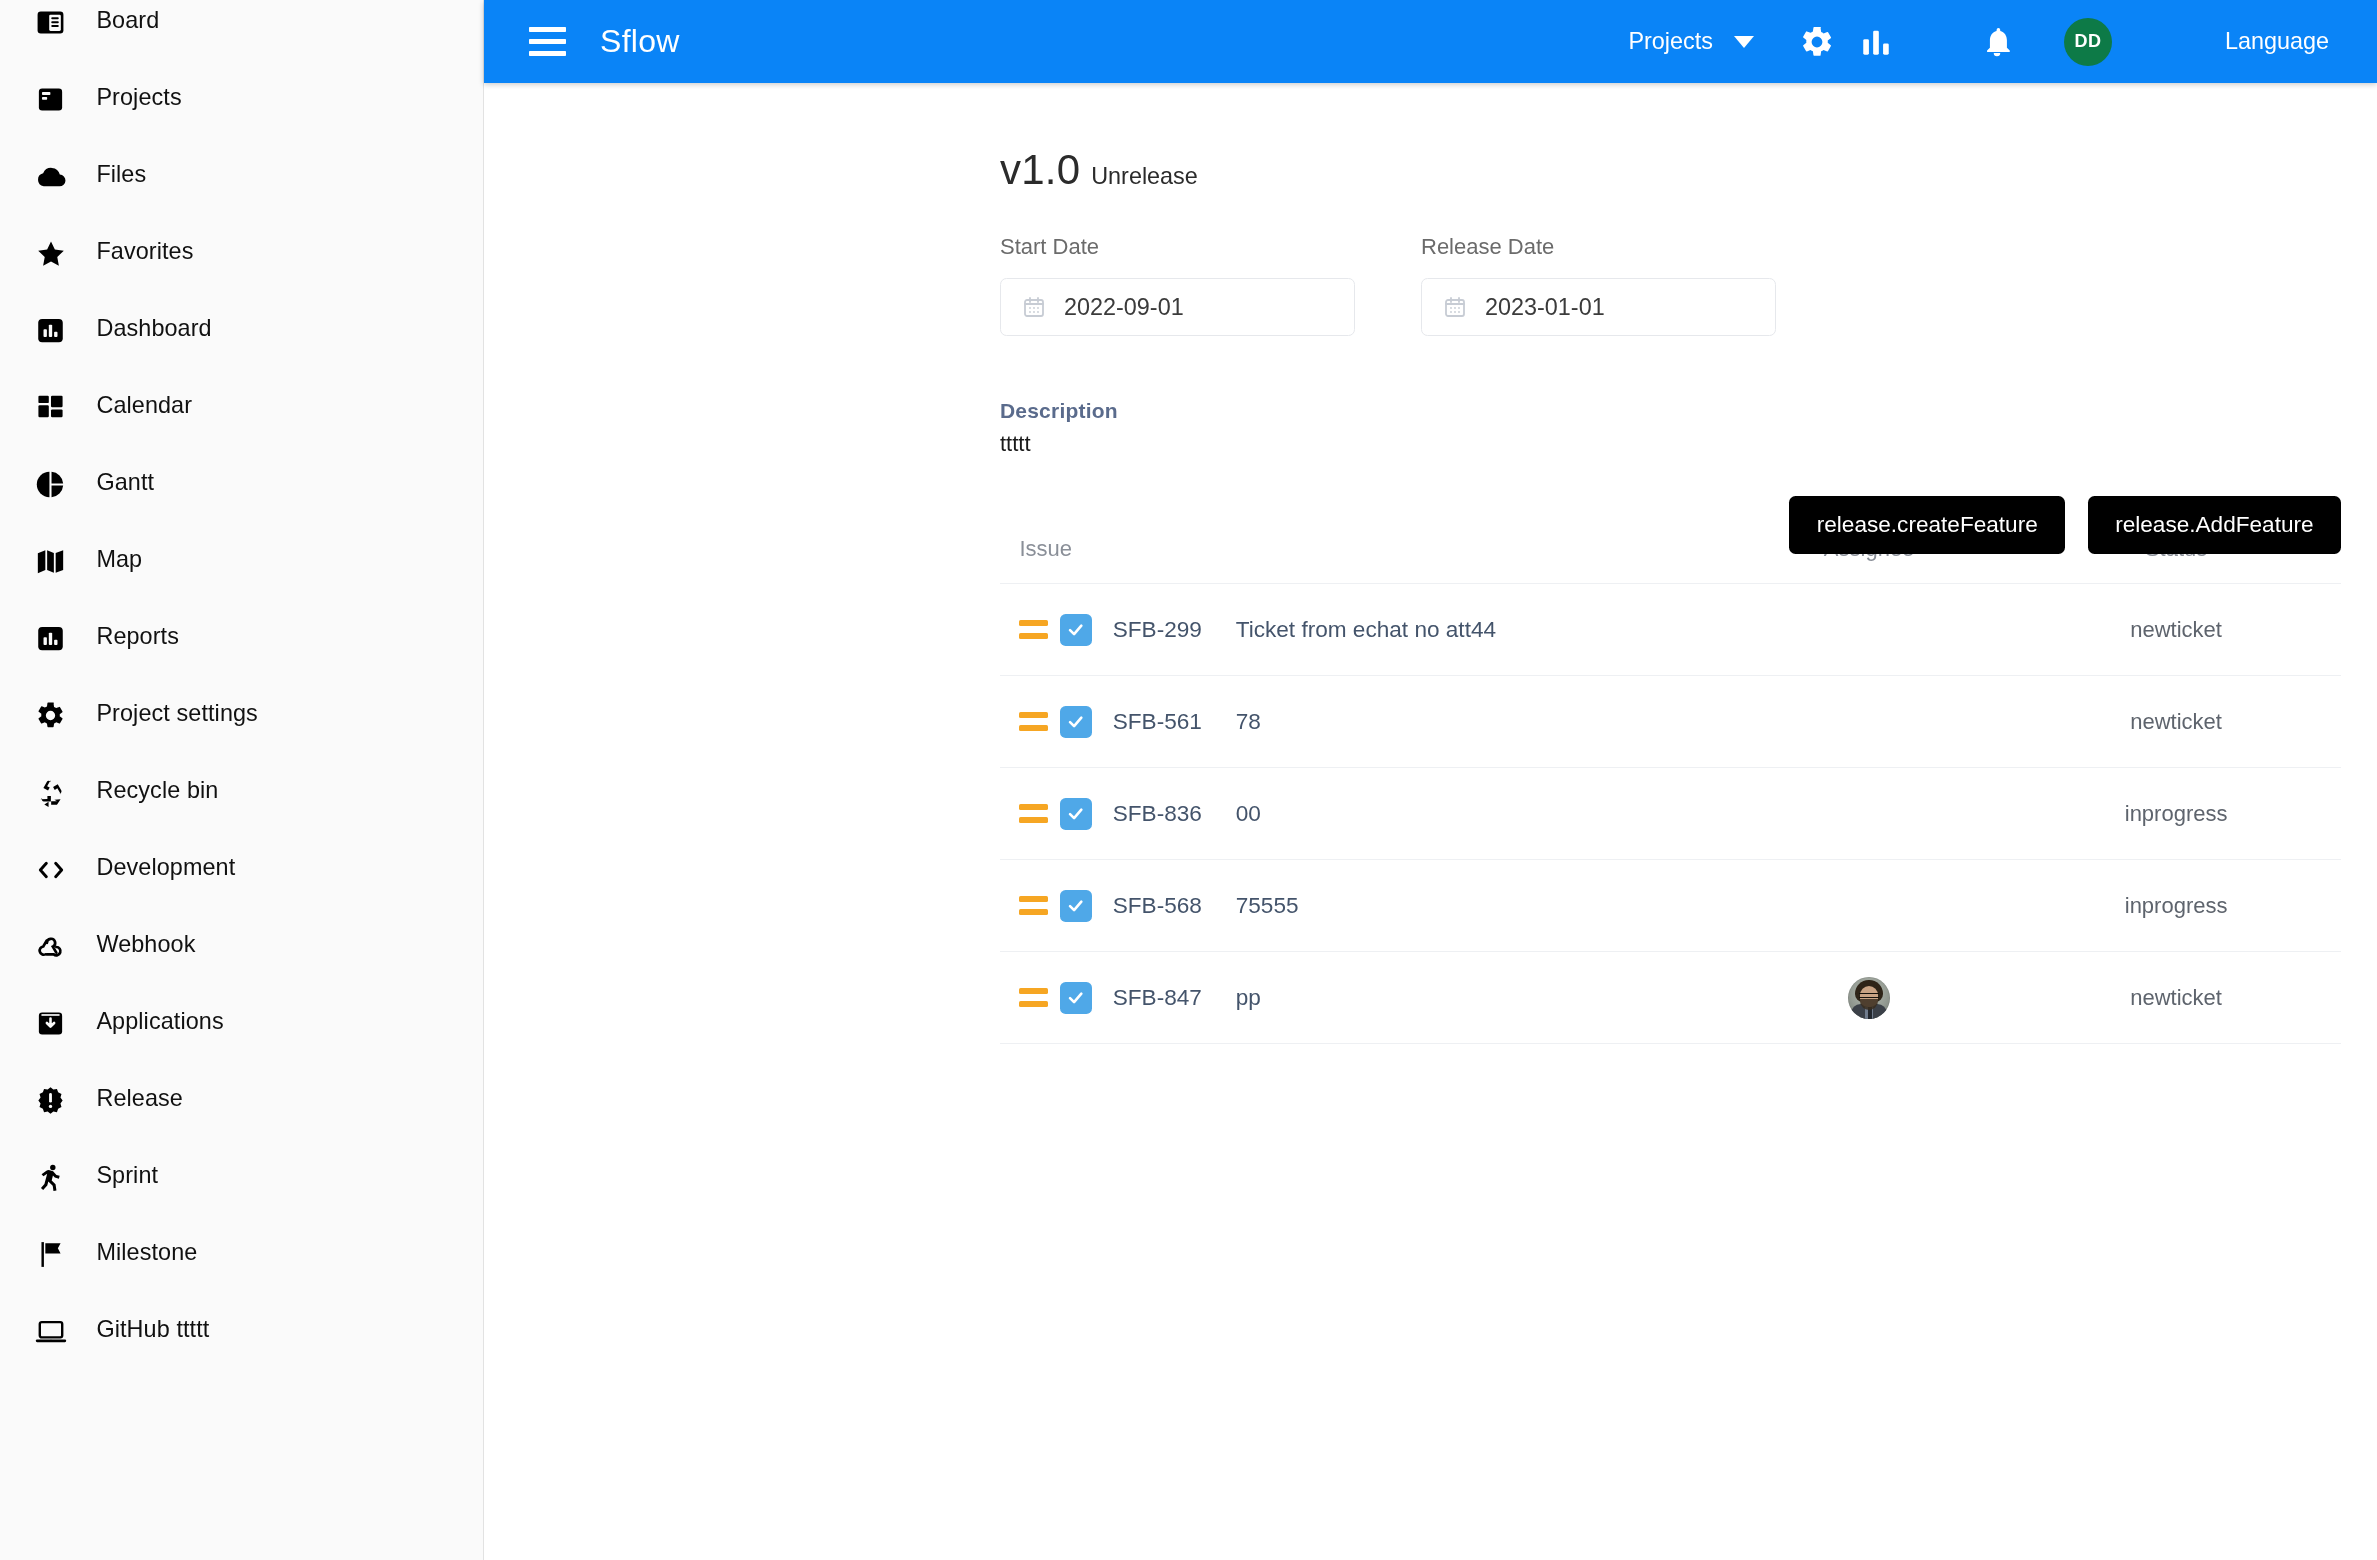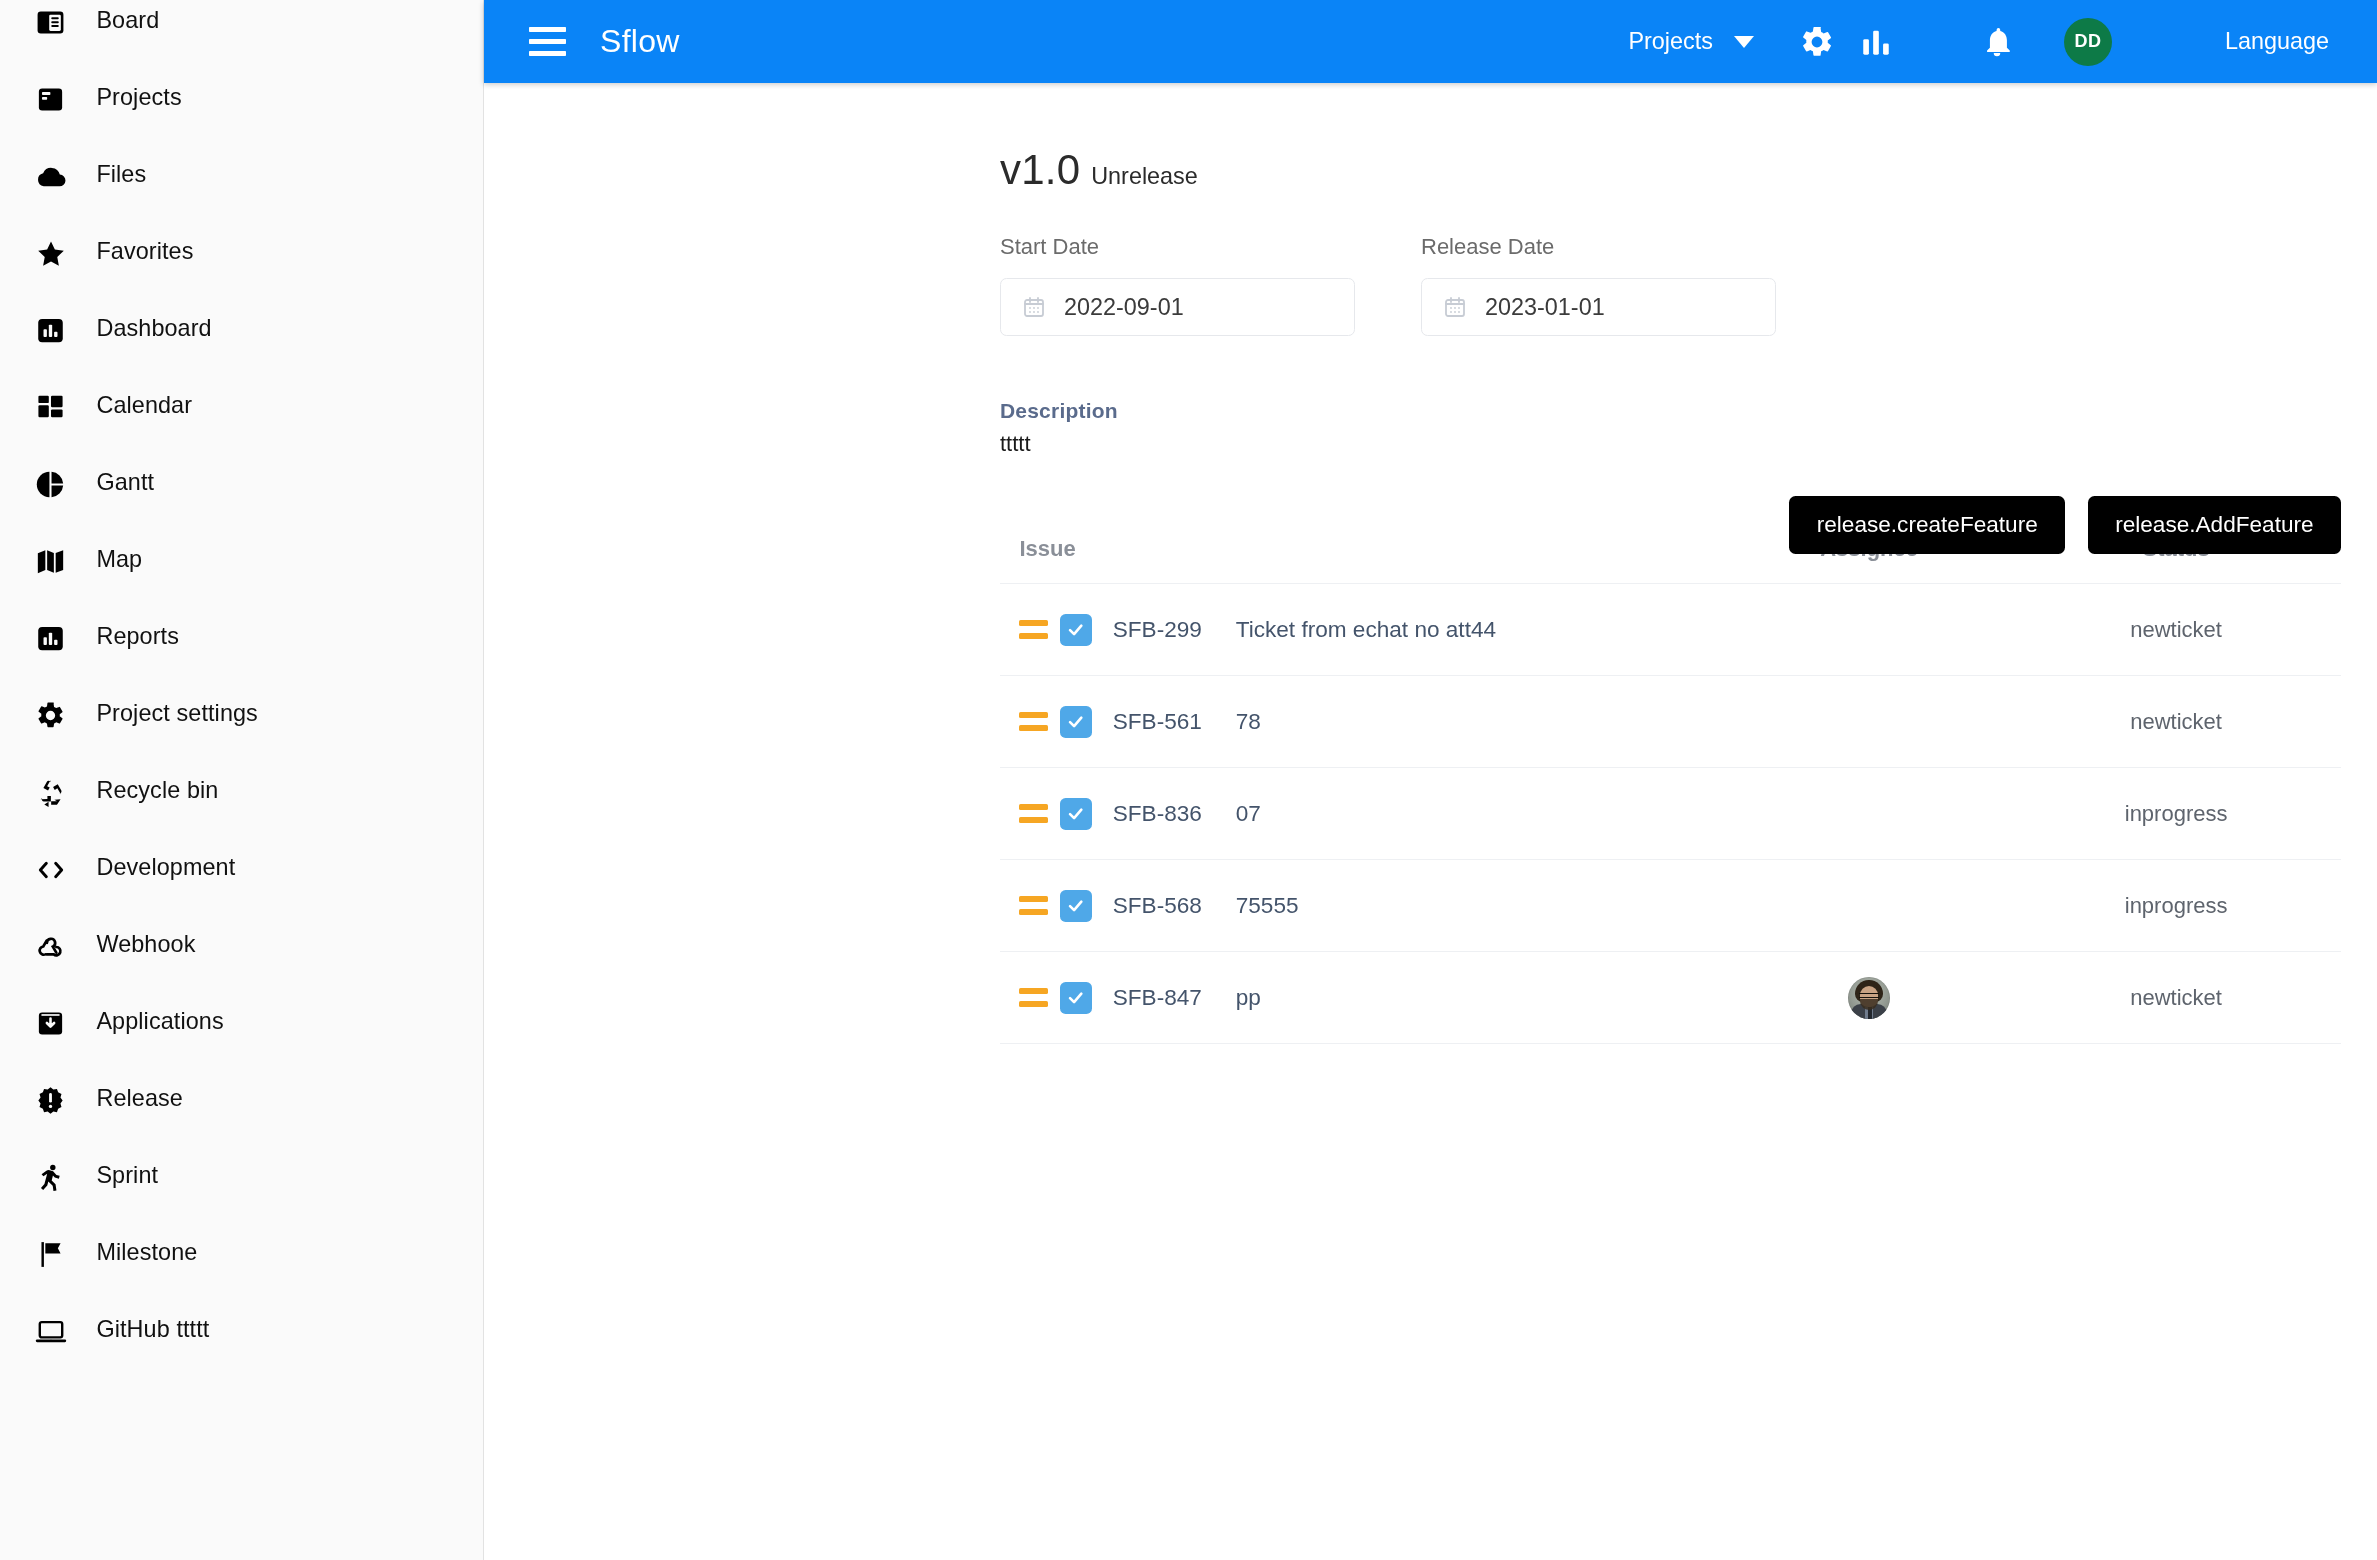--- a/index.html
+++ b/index.html
@@ -146,21 +146,21 @@
   }
 
   
   .tbl { margin-top: 58px; margin-right: 36px; }
   .tbl-head {
     display:flex; align-items:center;
     height: 69px;
     border-bottom: 1.6px solid #eef0f3;
     padding: 0 19.4px 0 19.4px;
   }
-  .th { font-size: 22px; color:#8a8f98; font-weight: 700; }
+  .th { font-size: 22px; color:#8a8f98; font-weight: 400; }
   .th-issue { flex: 1 1 auto; }
   .th-assignee { width: 323px; flex:0 0 323px; text-align:center; }
   .th-status { width: 291px; flex:0 0 291px; text-align:center; }
 
   .tr {
     display:flex; align-items:center;
     height: 92px;
     border-bottom: 1.6px solid #eef0f3;
     padding: 0 19.4px;
     cursor: pointer;
@@ -553,21 +553,21 @@
                 <span class="prio">
                   <span></span>
                   <span></span>
                 </span>
                 <span class="task-chk">
                   <svg width="19.4" height="19.4" viewBox="0 0 24 24" fill="none" stroke="#fff" stroke-width="3.2" stroke-linecap="round" stroke-linejoin="round">
                     <polyline points="5,12.5 10,17.5 19,7"></polyline>
                   </svg>
                 </span>
                 <span class="issue-key">SFB-836</span>
-                <span class="issue-sum">07</span>
+                <span class="issue-sum">00</span>
               </div>
               <div class="td-assignee"></div>
               <div class="td-status">inprogress</div>
             </div>
             <div class="tr">
               <div class="td-issue">
                 <span class="prio">
                   <span></span>
                   <span></span>
                 </span>

